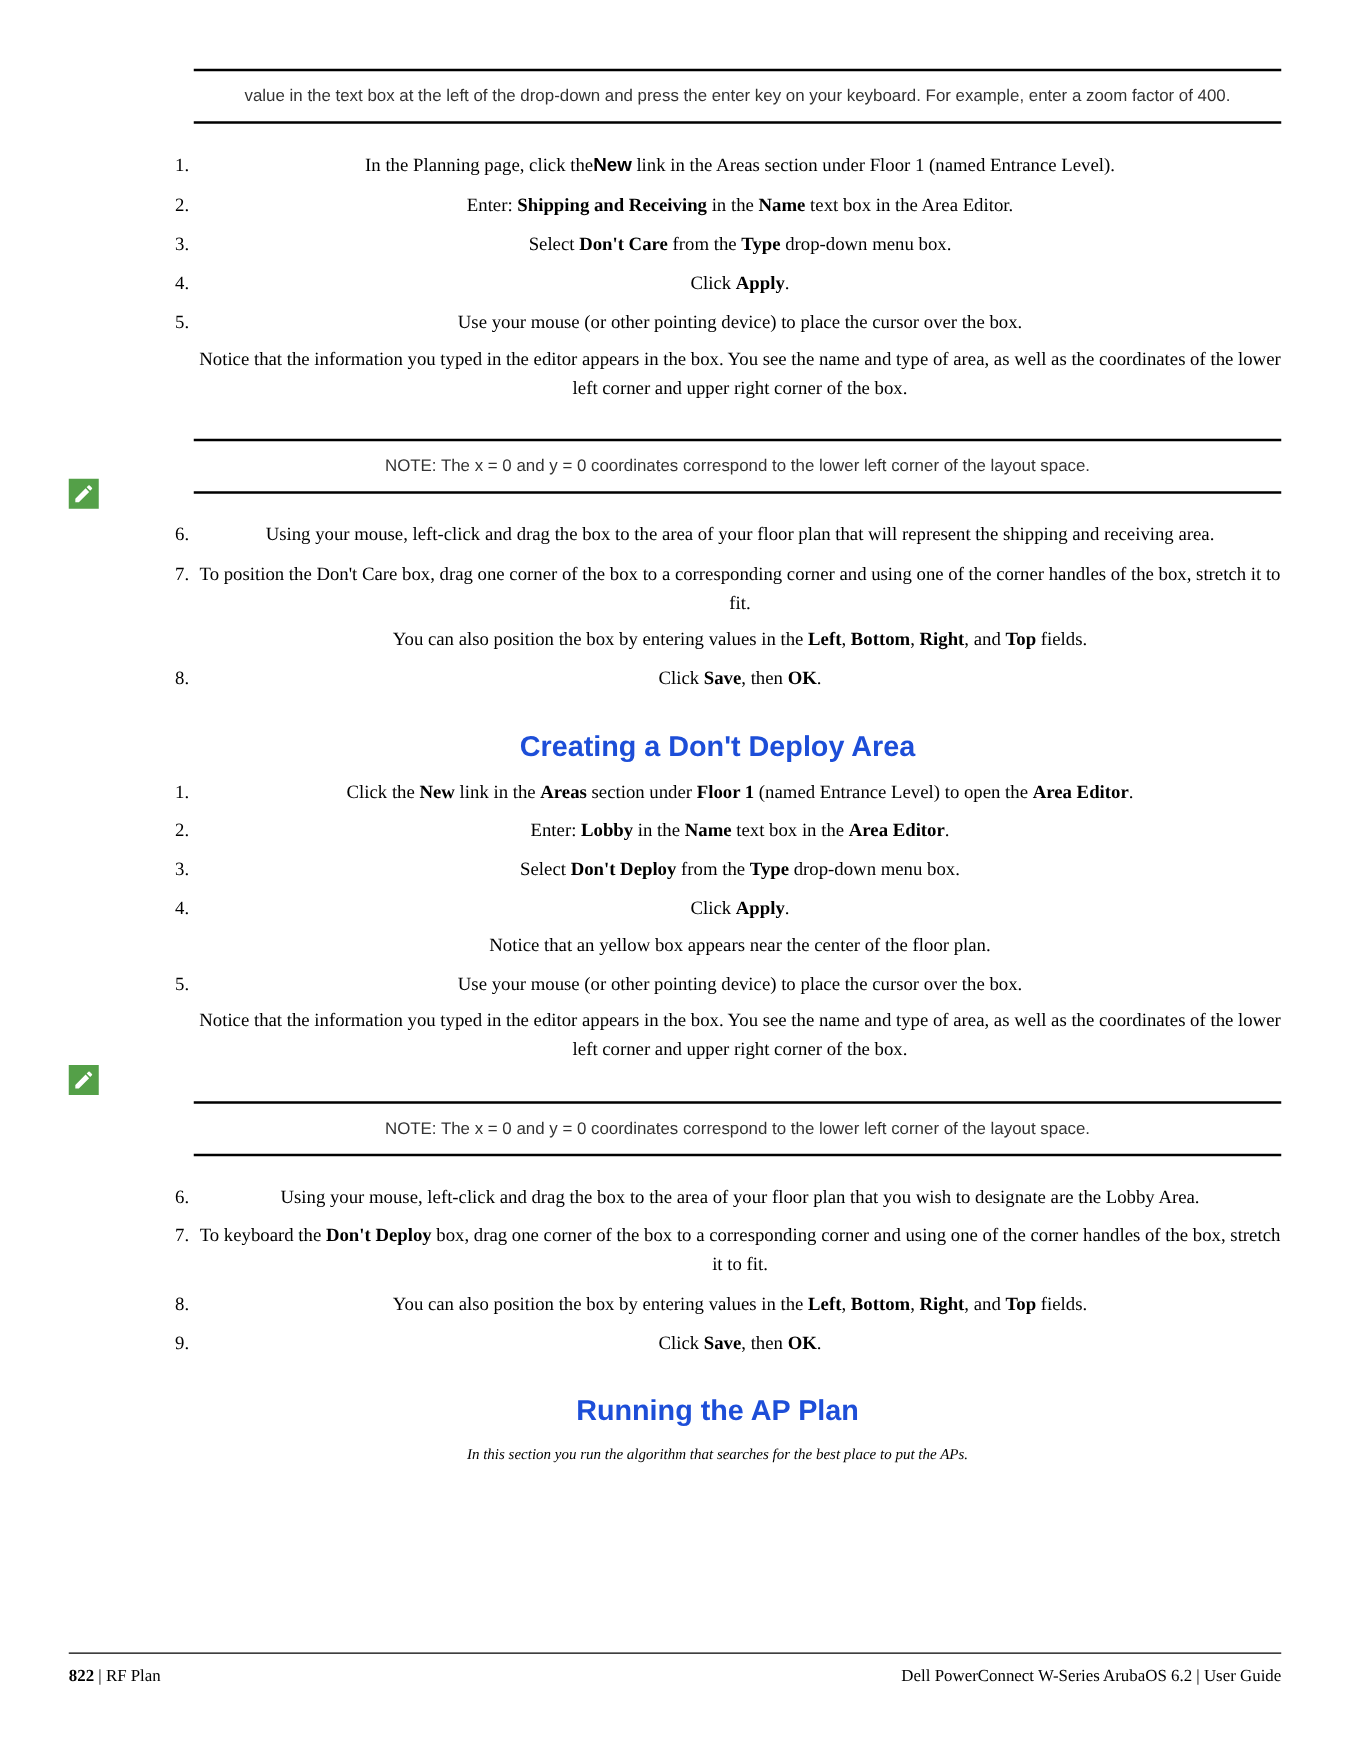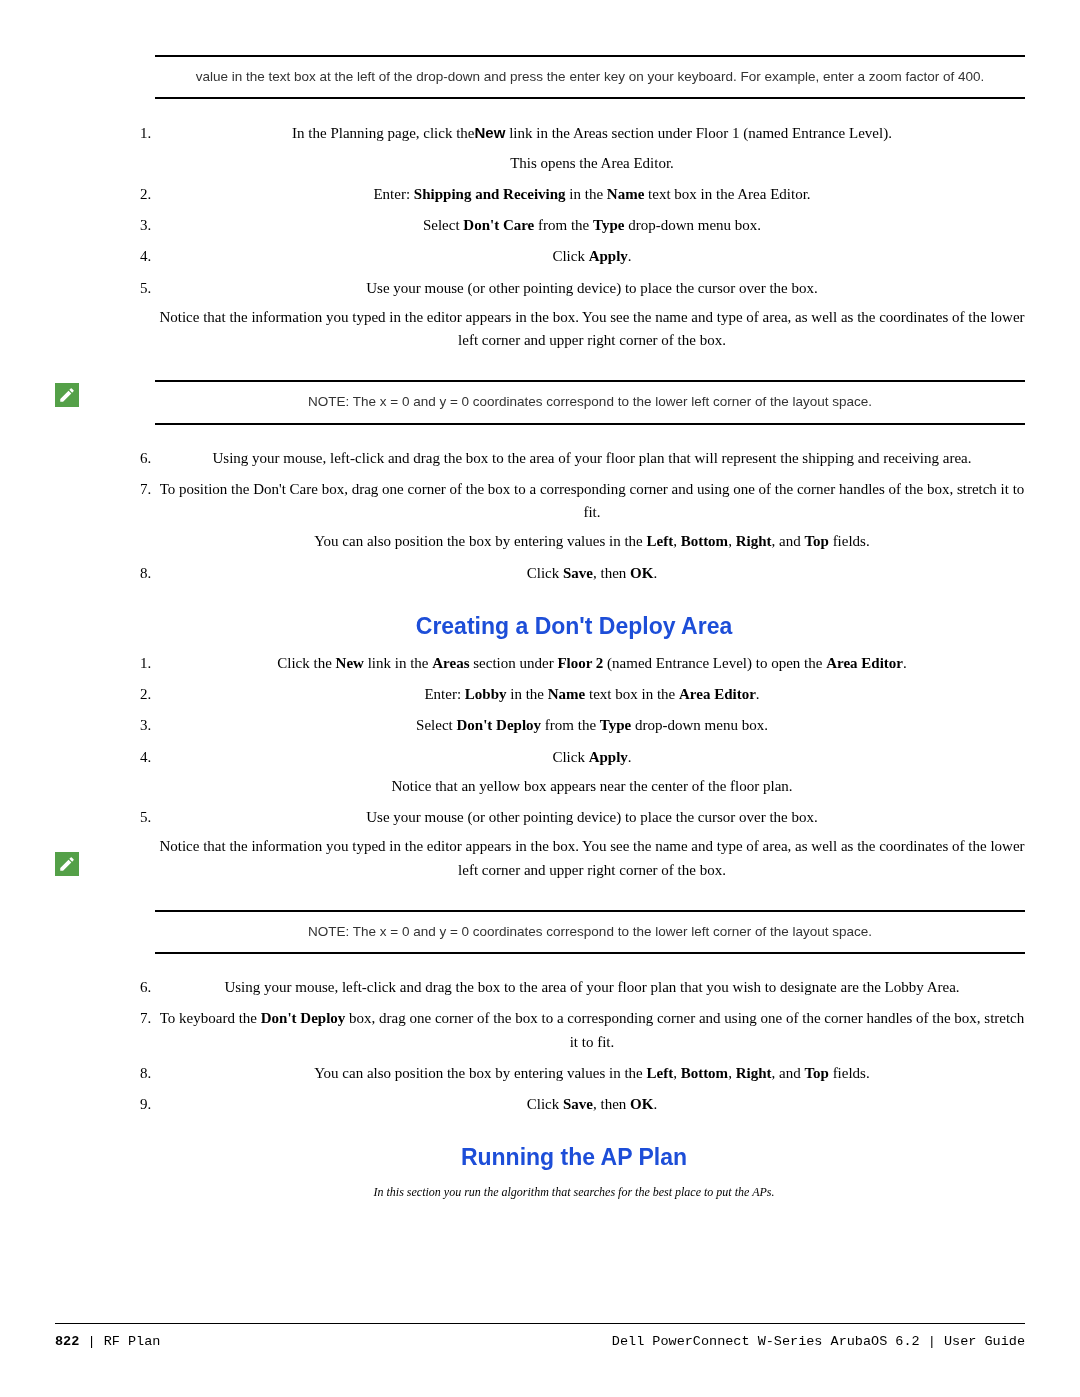--- a/index.html
+++ b/index.html
@@ -76,41 +76,40 @@
     bottom: 48px;
     padding: 0 55px;
   }
   .footer-rule {
     border-top: 1px solid #000;
     margin-bottom: 10px;
   }
   .footer-row {
     display: flex;
     justify-content: space-between;
-    font-family: Liberation Mono, monospace;
+    font-family: Liberation Serif, serif;
     font-size: 13.5px;
   }
   .bold { font-weight: bold; }
   .sans-bold { font-family: Arial, Helvetica, sans-serif; font-weight: bold; }
 </style>
 </head>
 <body>
 
 <div class="page">
 
   <div class="content">
 
     <div class="note-box">
       <span>value in the text box at the left of the drop-down and press the enter key on your keyboard. For example, enter a zoom factor of 400.</span>
     </div>
 
     <ol class="steps">
       <li>
         <span>In the Planning page, click the</span><span class="sans-bold">New</span><span> link in the Areas section under Floor 1 (named Entrance Level).</span>
-        <p>This opens the Area Editor.</p>
       </li>
       <li>
         <span>Enter: </span><span class="bold">Shipping and Receiving</span><span> in the </span><span class="bold">Name</span><span> text box in the Area Editor.</span>
       </li>
       <li>
         <span>Select </span><span class="bold">Don't Care</span><span> from the </span><span class="bold">Type</span><span> drop-down menu box.</span>
       </li>
       <li>
         <span>Click </span><span class="bold">Apply</span><span>.</span>
       </li>
@@ -139,21 +138,21 @@
       </li>
       <li>
         <span>Click </span><span class="bold">Save</span><span>, then </span><span class="bold">OK</span><span>.</span>
       </li>
     </ol>
 
     <h2 class="section">Creating a Don't Deploy Area</h2>
 
     <ol class="steps">
       <li>
-        <span>Click the </span><span class="bold">New</span><span> link in the </span><span class="bold">Areas</span><span> section under </span><span class="bold">Floor 2</span><span> (named Entrance Level) to open the </span><span class="bold">Area Editor</span><span>.</span>
+        <span>Click the </span><span class="bold">New</span><span> link in the </span><span class="bold">Areas</span><span> section under </span><span class="bold">Floor 1</span><span> (named Entrance Level) to open the </span><span class="bold">Area Editor</span><span>.</span>
       </li>
       <li>
         <span>Enter: </span><span class="bold">Lobby</span><span> in the </span><span class="bold">Name</span><span> text box in the </span><span class="bold">Area Editor</span><span>.</span>
       </li>
       <li>
         <span>Select </span><span class="bold">Don't Deploy</span><span> from the </span><span class="bold">Type</span><span> drop-down menu box.</span>
       </li>
       <li>
         <span>Click </span><span class="bold">Apply</span><span>.</span>
         <p>Notice that an yellow box appears near the center of the floor plan.</p>

